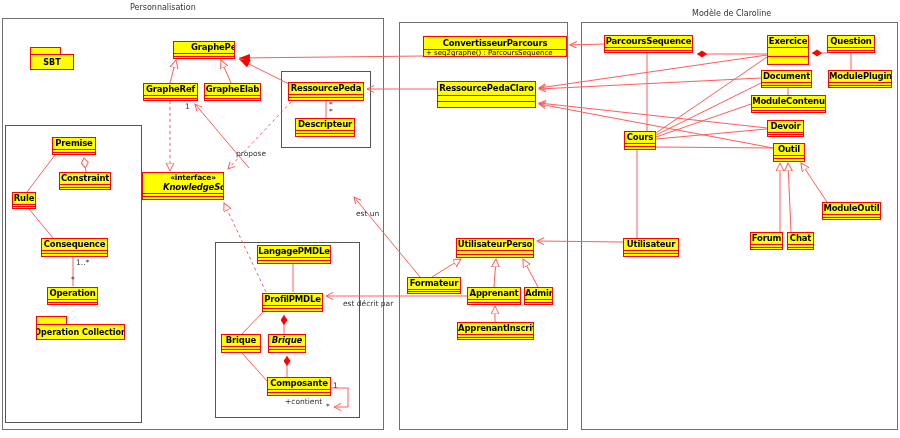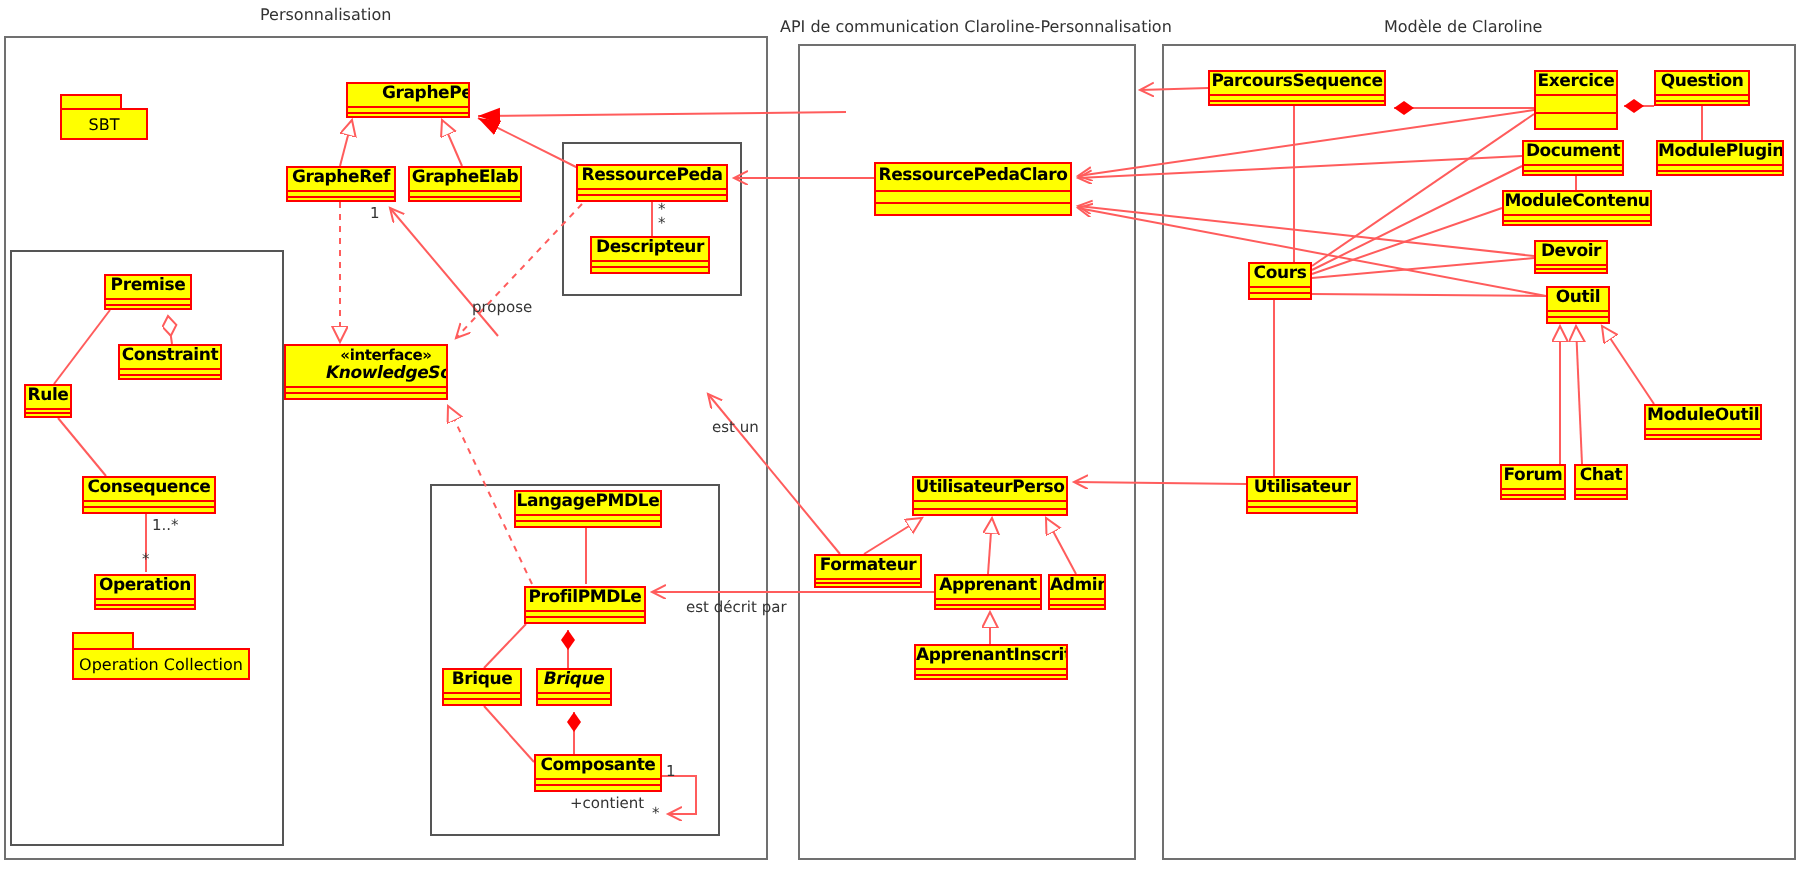--- a/index.html
+++ b/index.html
@@ -12,32 +12,31 @@
   .cls{position:absolute;border:1px solid #f00;background:#ffff00;display:flex;flex-direction:column;
        box-sizing:border-box;}
   .cls-title{font-weight:bold;font-size:8.5px;color:#000;text-align:center;white-space:nowrap;
              overflow:hidden;letter-spacing:-0.2px;}
   .stereo{display:block;font-size:7.5px;line-height:9px;font-weight:bold;}
   .iname{display:block;font-style:italic;line-height:10px;}
   .cls-row{border-top:1px solid #f00;flex:1;}
   .cls-methods{border-top:1px solid #f00;font-size:7px;line-height:7.5px;padding:0 2px;
                white-space:nowrap;overflow:hidden;color:#000;}
   .pkg-tab,.pkg-body{position:absolute;background:#ffff00;border:1px solid #f00;box-sizing:border-box;}
-  .pkg-body{display:flex;align-items:center;justify-content:center;font-weight:normal;font-size:8px;
+  .pkg-body{display:flex;align-items:center;justify-content:center;font-weight:bold;font-size:8px;
             color:#000;white-space:nowrap;overflow:hidden;}
   .lbl{position:absolute;font-size:7.5px;color:#333;white-space:nowrap;}
 </style>
 </head>
 <body>
 
 <div id="diagram">
     <div class="section" style="left: 2px; top: 18px; width: 382px; height: 412px;"></div>
     <div class="sec-label" style="left: 130px; top: 3px;">Personnalisation</div>
     <div class="section" style="left: 399px; top: 22px; width: 169px; height: 408px;"></div>
-    <div class="sec-label" style="left: 390px; top: 9px;">API de communication Claroline-Personnalisation</div>
     <div class="section" style="left: 581px; top: 22px; width: 317px; height: 408px;"></div>
     <div class="sec-label" style="left: 692px; top: 9px;">Modèle de Claroline</div>
     <div class="container" style="left: 5px; top: 125px; width: 137px; height: 298px;"></div>
     <div class="container" style="left: 281px; top: 71px; width: 90px; height: 77px;"></div>
     <div class="container" style="left: 215px; top: 242px; width: 145px; height: 176px;"></div>
     <svg width="900" height="438" id="edges">
       <defs>
         <marker id="m-tri" markerUnits="userSpaceOnUse" markerWidth="10" markerHeight="10" refX="8" refY="4" orient="auto">
           <path d="M0,0 L8,4 L0,8 Z" fill="#fff" stroke="#ff5c5c" stroke-width="1"></path>
         </marker>
@@ -177,20 +176,26 @@
     <div class="cls" style="left: 268px; top: 334px; width: 38px; height: 19px; font-style: italic;">
       <div class="cls-title" style="height: 11px; line-height: 11px;">Brique</div>
       <div class="cls-row"></div>
       <div class="cls-row"></div>
     </div>
     <div class="cls" style="left: 267px; top: 377px; width: 64px; height: 19px;">
       <div class="cls-title" style="height: 11px; line-height: 11px;">Composante</div>
       <div class="cls-row"></div>
       <div class="cls-row"></div>
     </div>
+    <div class="cls" style="left: 423px; top: 36px; width: 144px; height: 21px;">
+      <div class="cls-title" style="height: 12px; line-height: 12px;">ConvertisseurParcours</div>
+      <div class="cls-methods" style="flex: 1 1 0%;">
+        <div>+ seq2graphe() : ParcoursSequence</div>
+      </div>
+    </div>
     <div class="cls" style="left: 437px; top: 81px; width: 99px; height: 27px;">
       <div class="cls-title" style="height: 13px; line-height: 13px;">RessourcePedaClaro</div>
       <div class="cls-row"></div>
       <div class="cls-row"></div>
     </div>
     <div class="cls" style="left: 456px; top: 238px; width: 78px; height: 20px;">
       <div class="cls-title" style="height: 11px; line-height: 11px;">UtilisateurPerso</div>
       <div class="cls-row"></div>
       <div class="cls-row"></div>
     </div>

